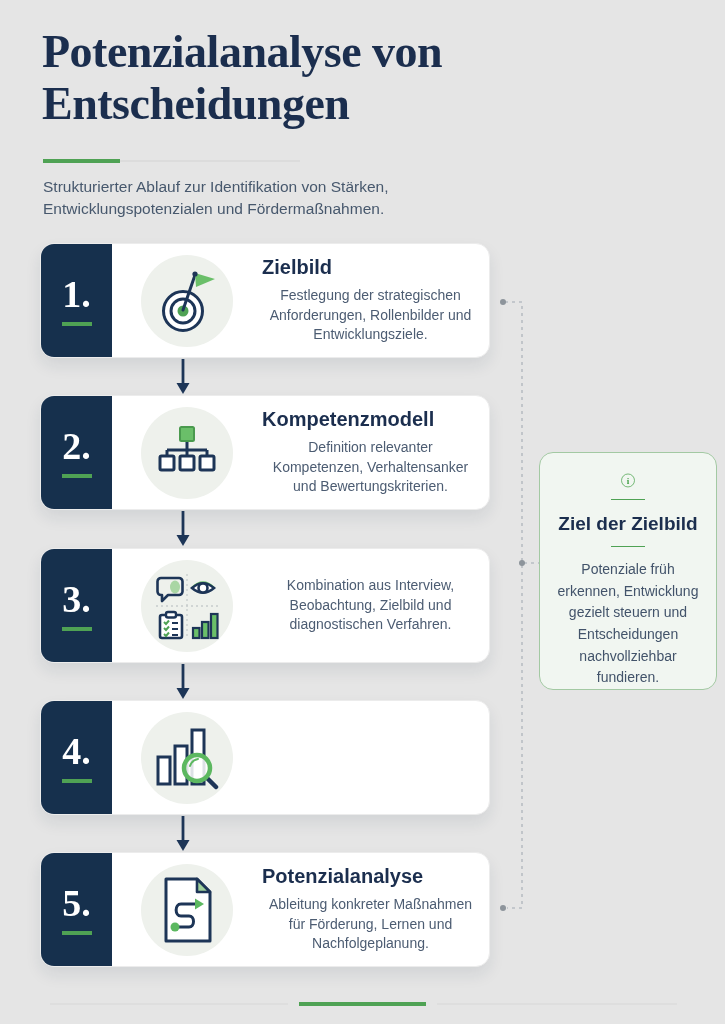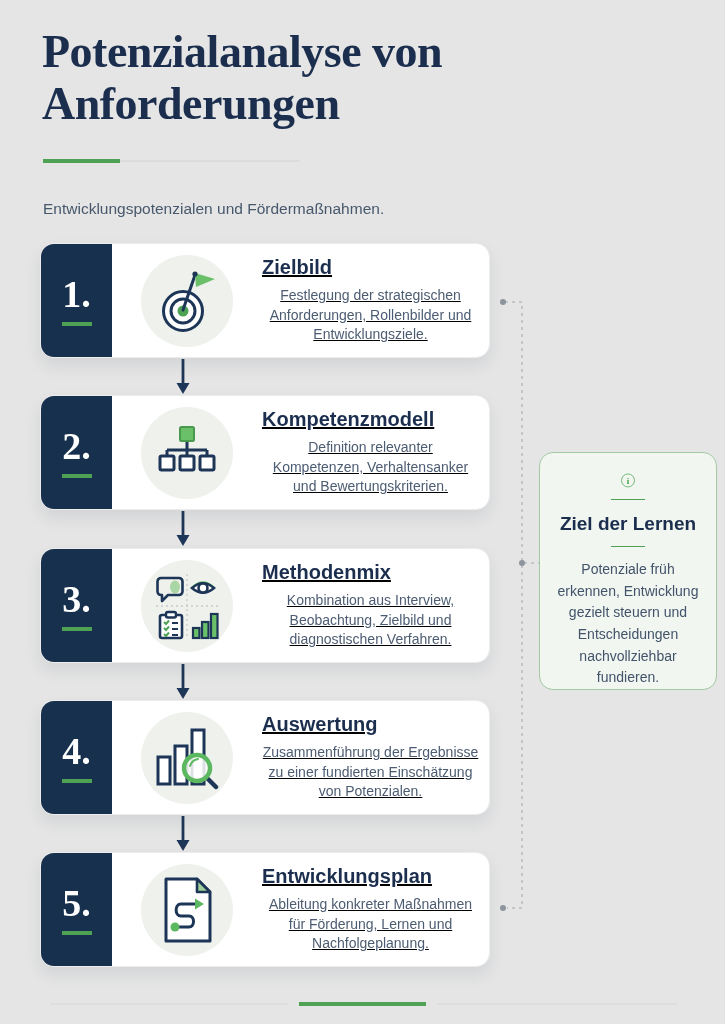--- a/index.html
+++ b/index.html
@@ -35,21 +35,21 @@
   .step-num .n {
     font-family:"Liberation Serif", serif; font-weight:700;
     font-size:38px; color:#ffffff; line-height:1;
   }
   .step-num .bar { width:30px; height:4px; background:#4fa254; margin-top:9px; }
   .step-icon { flex:0 0 150px; display:flex; align-items:center; justify-content:center; }
   .icon-circle {
     width:92px; height:92px; border-radius:50%; background:#eef1ec;
     display:flex; align-items:center; justify-content:center;
   }
-  .step-body { flex:1; display:flex; flex-direction:column; justify-content:center; padding-right:10px;text-decoration:underline; }
+  .step-body { flex:1; display:flex; flex-direction:column; justify-content:center; padding-right:10px; }
   .step-title { font-size:20px; font-weight:700; color:#1b2e4e; margin-bottom:7px; }
   .step-desc { font-size:14px; color:#4c5c72; line-height:1.42; max-width:228px;text-align:center; }
   
   .flow-arrow { position:absolute; left:175px; width:16px; height:36px; }
   
   .connector { position:absolute; left:495px; top:290px; width:52px; height:630px; }
   
   .goal-box {
     position:absolute; left:539px; top:452px; width:178px; height:238px;
     background:#f1f6f1; border:1px solid #a3c9a3; border-radius:14px;
@@ -65,25 +65,25 @@
   .footer-line { position:absolute; background:#dedede; height:2px; top:1003px; }
   .footer-line.left  { left:50px;  width:238px; }
   .footer-line.right { left:437px; width:240px; }
   .footer-line.green { left:299px; width:127px; height:4px; top:1002px; background:#4fa254; }
 </style>
 </head>
 <body>
 
 <div class="page">
 
-  <h1 class="page-title"><span>Potenzialanalyse von</span><br><span>Anforderungen</span></h1>
+  <h1 class="page-title"><span>Potenzialanalyse von</span><br><span>Entscheidungen</span></h1>
   <div class="title-divider">
       <span class="green-seg"></span>
     </div>
-  <p class="subtitle"><br><span>Entwicklungspotenzialen und Fördermaßnahmen.</span></p>
+  <p class="subtitle"><span>Strukturierter Ablauf zur Identifikation von Stärken,</span><br><span>Entwicklungspotenzialen und Fördermaßnahmen.</span></p>
 
   <div class="step-card" style="top:243px">
     <div class="step-num">
       <span class="n">1.</span>
       <span class="bar"></span>
     </div>
     <div class="step-icon">
       <span class="icon-circle">
         <svg width="60" height="66" viewBox="0 0 60 66">
           <circle cx="26" cy="43" r="19.5" fill="#ffffff" stroke="#1d3557" stroke-width="3"></circle>
@@ -157,21 +157,20 @@
           <line x1="18" y1="51" x2="24" y2="51" stroke="#1d3557" stroke-width="2"></line>
           <line x1="18" y1="57" x2="24" y2="57" stroke="#1d3557" stroke-width="2"></line>
           <line x1="18" y1="63" x2="24" y2="63" stroke="#1d3557" stroke-width="2"></line>
           <rect x="39" y="56" width="6.5" height="10" fill="#6abf69" stroke="#1d3557" stroke-width="2.2"></rect>
           <rect x="48" y="50" width="6.5" height="16" fill="#6abf69" stroke="#1d3557" stroke-width="2.2"></rect>
           <rect x="57" y="42" width="6.5" height="24" fill="#6abf69" stroke="#1d3557" stroke-width="2.2"></rect>
         </svg>
       </span>
     </div>
     <div class="step-body">
-      <div class="step-title">Methodenmix</div>
       <div class="step-desc">Kombination aus Interview, Beobachtung, Zielbild und diagnostischen Verfahren.</div>
     </div>
   </div>
 
   <svg class="flow-arrow" style="top:664px" viewBox="0 0 16 36">
     <line x1="8" y1="0" x2="8" y2="25" stroke="#1d3557" stroke-width="2.8"></line>
     <polygon points="1.5,24 14.5,24 8,35" fill="#1d3557"></polygon>
   </svg>
 
   <div class="step-card" style="top:700px">
@@ -184,24 +183,20 @@
         <svg width="64" height="64" viewBox="0 0 64 64">
           <rect x="3" y="31" width="12" height="27" fill="#ffffff" stroke="#1d3557" stroke-width="3"></rect>
           <rect x="20" y="20" width="12" height="38" fill="#ffffff" stroke="#1d3557" stroke-width="3"></rect>
           <rect x="37" y="4" width="12" height="54" fill="#ffffff" stroke="#1d3557" stroke-width="3"></rect>
           <line x1="52" y1="52" x2="61" y2="61" stroke="#1d3557" stroke-width="4.5" stroke-linecap="round"></line>
           <circle cx="42" cy="42" r="13" fill="rgba(255,255,255,0.85)" stroke="#5cb860" stroke-width="4.5"></circle>
           <path d="M35,40 Q37,34 43,33" fill="none" stroke="#5cb860" stroke-width="2" stroke-linecap="round"></path>
         </svg>
       </span>
     </div>
-    <div class="step-body">
-      <div class="step-title">Auswertung</div>
-      <div class="step-desc">Zusammenführung der Ergebnisse zu einer fundierten Einschätzung von Potenzialen.</div>
-    </div>
   </div>
 
   <svg class="flow-arrow" style="top:816px" viewBox="0 0 16 36">
     <line x1="8" y1="0" x2="8" y2="25" stroke="#1d3557" stroke-width="2.8"></line>
     <polygon points="1.5,24 14.5,24 8,35" fill="#1d3557"></polygon>
   </svg>
 
   <div class="step-card" style="top:852px">
     <div class="step-num">
       <span class="n">5.</span>
@@ -212,40 +207,40 @@
         <svg width="54" height="66" viewBox="0 0 54 66">
           <path d="M6,2 h31 l13,13 v49 h-44 Z" fill="#ffffff" stroke="#1d3557" stroke-width="3" stroke-linejoin="round"></path>
           <path d="M37,2 v13 h13 Z" fill="#9fd09b" stroke="#1d3557" stroke-width="2.6" stroke-linejoin="round"></path>
           <path d="M17,50 h12 c6,0 6,-11 0,-11 h-8 c-6.5,0 -6.5,-12 0,-12 h15" fill="none" stroke="#1d3557" stroke-width="3" stroke-linecap="round"></path>
           <polygon points="35,21.5 44,27 35,32.5" fill="#5cb860"></polygon>
           <circle cx="15" cy="50" r="4.5" fill="#5cb860"></circle>
         </svg>
       </span>
     </div>
     <div class="step-body">
-      <div class="step-title">Entwicklungsplan</div>
+      <div class="step-title">Potenzialanalyse</div>
       <div class="step-desc">Ableitung konkreter Maßnahmen für Förderung, Lernen und Nachfolgeplanung.</div>
     </div>
   </div>
 
   <svg class="connector" viewBox="0 0 52 630">
     <path d="M10,12 L27,12 L27,618 L12,618" fill="none" stroke="#b8bdc3" stroke-width="1.6" stroke-dasharray="3 4"></path>
     <line x1="29" y1="273" x2="45" y2="273" stroke="#b8bdc3" stroke-width="1.6" stroke-dasharray="3 4"></line>
     <circle cx="8" cy="12" r="3" fill="#8d949b"></circle>
     <circle cx="27" cy="273" r="3" fill="#8d949b"></circle>
     <circle cx="8" cy="618" r="3" fill="#8d949b"></circle>
   </svg>
 
   <aside class="goal-box">
     <svg width="46" height="46" viewBox="0 0 46 46">
       <circle cx="23" cy="23" r="20" fill="none" stroke="#43a047" stroke-width="2.2"></circle>
       <text x="23" y="33" text-anchor="middle" font-family="Liberation Serif, serif" font-size="28" font-weight="700" fill="#43a047">i</text>
     </svg>
     <span class="goal-divider d1"></span>
-    <h2 class="goal-title">Ziel der Lernen</h2>
+    <h2 class="goal-title">Ziel der Zielbild</h2>
     <span class="goal-divider d2"></span>
     <p class="goal-desc">Potenziale früh erkennen, Entwicklung gezielt steuern und Entscheidungen nachvollziehbar fundieren.</p>
   </aside>
 
   <span class="footer-line left"></span>
   <span class="footer-line green"></span>
   <span class="footer-line right"></span>
 
 </div>
 

